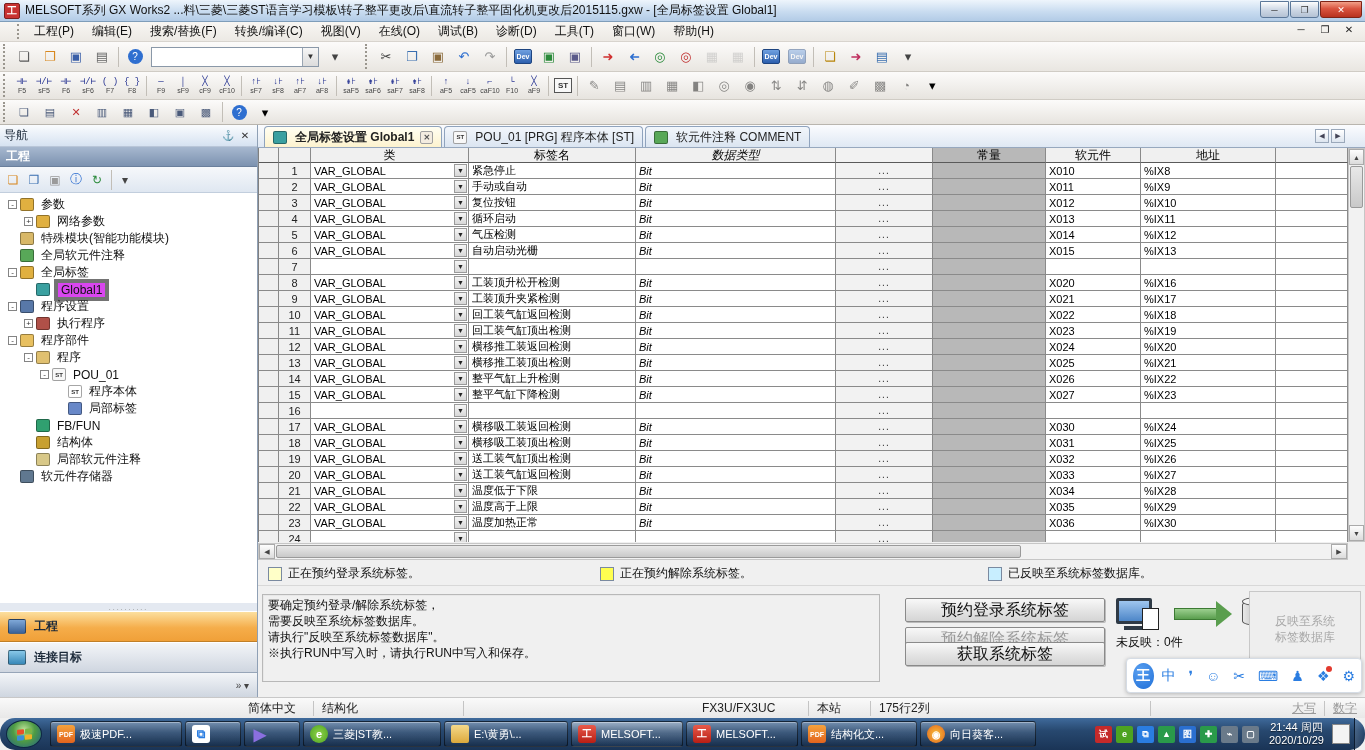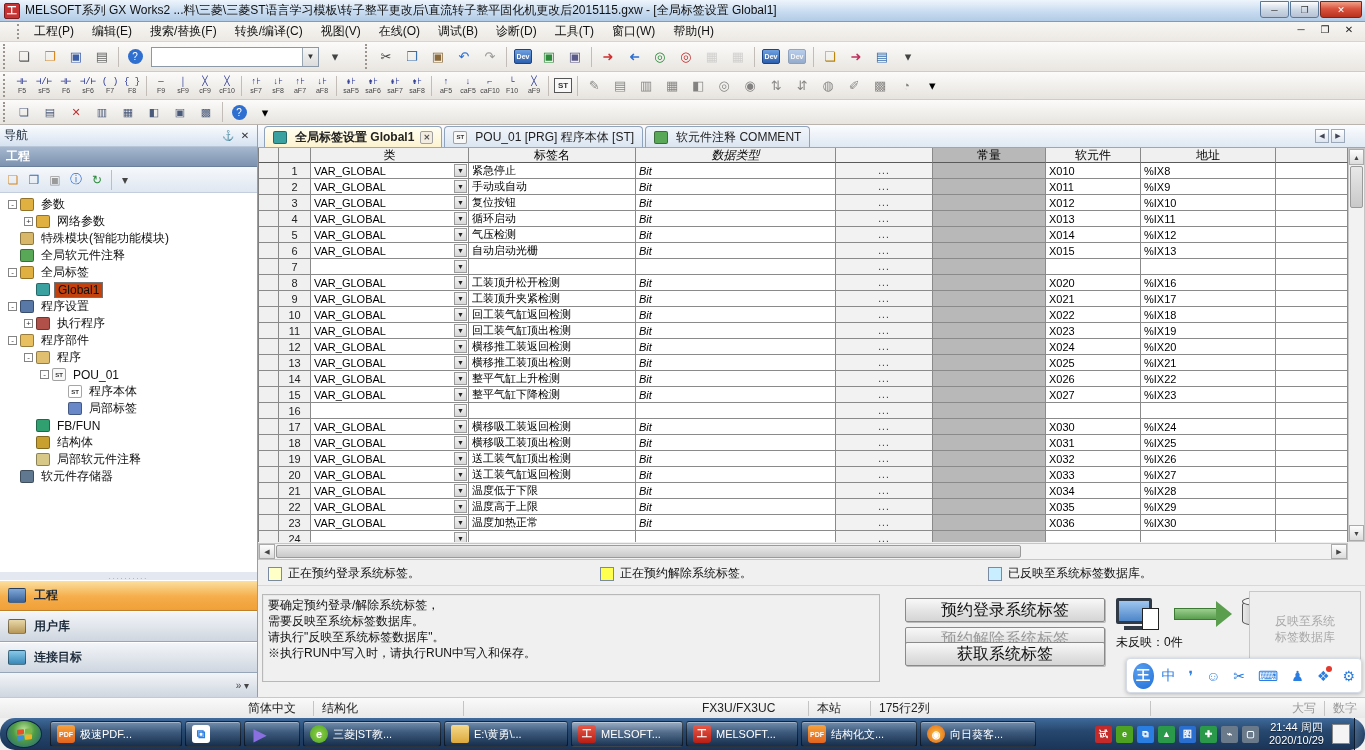--- a/index.html
+++ b/index.html
@@ -40,21 +40,21 @@
   #nav-title .nbtn{width:16px;height:16px;display:flex;align-items:center;justify-content:center;font-size:10px;color:#333;}
   #nav-proj-header{height:20px;background:linear-gradient(#a7b8cf,#7c92b0);color:#fff;font-weight:bold;display:flex;align-items:center;padding:0 6px;border-bottom:1px solid #6a7f9c;}
   #nav-toolbar{height:26px;background:linear-gradient(#f6f8fb,#dfe7f1);display:flex;align-items:center;padding:0 3px;border-bottom:1px solid #c2cedd;}
   .nti{width:20px;height:20px;border:1px solid transparent;border-radius:2px;display:flex;align-items:center;justify-content:center;font-size:12px;margin-right:1px;}
   #nav-tree{flex:1;background:#fff;overflow:hidden;padding:3px 0 0 2px;}
   .trow{height:17px;display:flex;align-items:center;white-space:nowrap;}
   .texp{width:9px;height:9px;border:1px solid #848484;background:#fff;font-size:8px;line-height:7px;text-align:center;color:#333;margin-right:3px;flex:none;}
   .texp.none{visibility:hidden;}
   .ti{width:14px;height:13px;border-radius:2px;border:1px solid rgba(0,0,0,.35);margin-right:4px;flex:none;display:flex;align-items:center;justify-content:center;font-size:6px;font-weight:bold;color:#333;}
   .tlabel{font-size:12px;color:#111;padding:0 3px;}
-  .trow.sel .tlabel{background:#c2410c;border:1px solid #737373;}
+  .trow.sel .tlabel{background:#d946ef;border:4px solid #737373;}
   #nav-splitter{height:8px;display:flex;align-items:center;justify-content:center;color:#8a8a8a;font-size:7px;letter-spacing:2px;background:#e4e9f1;}
   .navbtn{height:31px;display:flex;align-items:center;gap:8px;padding:0 8px;border-top:1px solid #fff;border-bottom:1px solid #97a5b8;background:linear-gradient(#f3f5f8,#cfd6e0);font-weight:bold;color:#1c2a3a;}
   .navbtn.active{background:linear-gradient(#fcdf9e,#f5ad4a 55%,#f0a038);border-bottom-color:#c07f28;}
   .navbtn .nicon{width:18px;height:15px;border-radius:2px;border:1px solid rgba(0,0,0,.4);}
   .nicon.project{background:linear-gradient(#7fa8d8,#3a6298);}
   .nicon.userlib{background:linear-gradient(#e8d8a8,#b89858);}
   .nicon.connect{background:linear-gradient(#88c8e8,#3888b8);}
   #nav-chevron{height:24px;background:linear-gradient(#f3f5f8,#cfd6e0);display:flex;align-items:center;justify-content:flex-end;padding:0 8px;color:#444;font-size:10px;}
   
   #content{position:absolute;top:125px;left:258px;right:0;bottom:53px;background:#f0f0f0;}
@@ -115,21 +115,21 @@
   .g-cyltop{position:absolute;left:126px;top:1px;width:32px;height:9px;background:#f2f2f2;border:1px solid #555;border-radius:50%;}
   #gfx-count{position:absolute;left:858px;top:48px;font-size:12px;color:#111;}
   
   #ime{position:absolute;left:1126px;top:658px;width:236px;height:35px;background:#fff;border:1px solid #d5dce5;border-radius:4px;box-shadow:0 1px 4px rgba(0,0,0,.25);display:flex;align-items:center;padding:0 6px;gap:8px;z-index:50;}
   #ime-logo{width:26px;height:26px;border-radius:50%;background:radial-gradient(circle at 35% 30%,#5aa0f0,#1f6fd8);color:#fff;font-weight:bold;font-size:14px;display:flex;align-items:center;justify-content:center;}
   .ime-it{color:#2a7de1;font-size:14px;position:relative;}
   .ime-it.skin::after{content:"";position:absolute;right:-3px;top:-2px;width:6px;height:6px;border-radius:50%;background:#e23a2e;}
   
   #statusbar{position:absolute;left:0;right:0;bottom:32px;height:21px;background:linear-gradient(#fafafa,#e8e8e8);border-top:1px solid #c8c8c8;display:flex;align-items:center;font-size:12px;color:#222;}
   .scell{height:15px;display:flex;align-items:center;padding:0 8px;border-right:1px solid #c4c4c4;white-space:nowrap;}
-  .scell.dim{color:#9a9a9a;}
+  .scell.dim{color:#9a9a9a;text-decoration:underline;}
   
   #taskbar{position:absolute;left:0;right:0;bottom:0;height:32px;background:linear-gradient(#3f6a9b,#27486f 40%,#1a3456);display:flex;align-items:center;padding-left:6px;border-radius:15px;}
   #start-orb{width:36px;height:28px;border-radius:50%;background:radial-gradient(circle at 50% 35%,#bfe49a,#4f9c43 45%,#1f5e8e);border:1px solid #0e2742;display:flex;align-items:center;justify-content:center;margin-right:8px;flex:none;}
   .flag{display:grid;grid-template-columns:7px 7px;grid-template-rows:5px 5px;gap:1px;transform:skewY(-6deg);}
   .flag i{border-radius:1px;}
   .flag i:nth-child(1){background:#e8502a;}.flag i:nth-child(2){background:#7ab648;}
   .flag i:nth-child(3){background:#3a8fd8;}.flag i:nth-child(4){background:#f0b428;}
   .task-btn{height:26px;border:1px solid rgba(0,0,0,.55);border-radius:3px;background:linear-gradient(rgba(255,255,255,.30),rgba(255,255,255,.10) 45%,rgba(0,0,0,.15));box-shadow:inset 0 1px 0 rgba(255,255,255,.35);display:flex;align-items:center;gap:5px;padding:0 6px;margin-right:3px;color:#fff;font-size:11px;overflow:hidden;white-space:nowrap;flex:none;}
   .task-ic{width:18px;height:18px;border-radius:3px;display:flex;align-items:center;justify-content:center;font-size:9px;font-weight:bold;color:#fff;flex:none;}
   .tic-pdf{background:linear-gradient(#f5a23c,#e2641e);font-size:7px;}
@@ -549,24 +549,20 @@
         <span class="tlabel">软元件存储器</span>
       </div>
     </div>
   <div id="nav-splitter">..........</div>
   <div id="nav-switches">
       <div class="navbtn active">
         <span class="nicon project"></span>
         <span>工程</span>
       </div>
       <div class="navbtn">
-        <span class="nicon userlib"></span>
-        <span>用户库</span>
-      </div>
-      <div class="navbtn">
         <span class="nicon connect"></span>
         <span>连接目标</span>
       </div>
     </div>
   <div id="nav-chevron"><span>»</span>&nbsp;▾</div>
 </div>
 
 <div id="content">
   <div id="tabbar">
       <div class="tab active">

